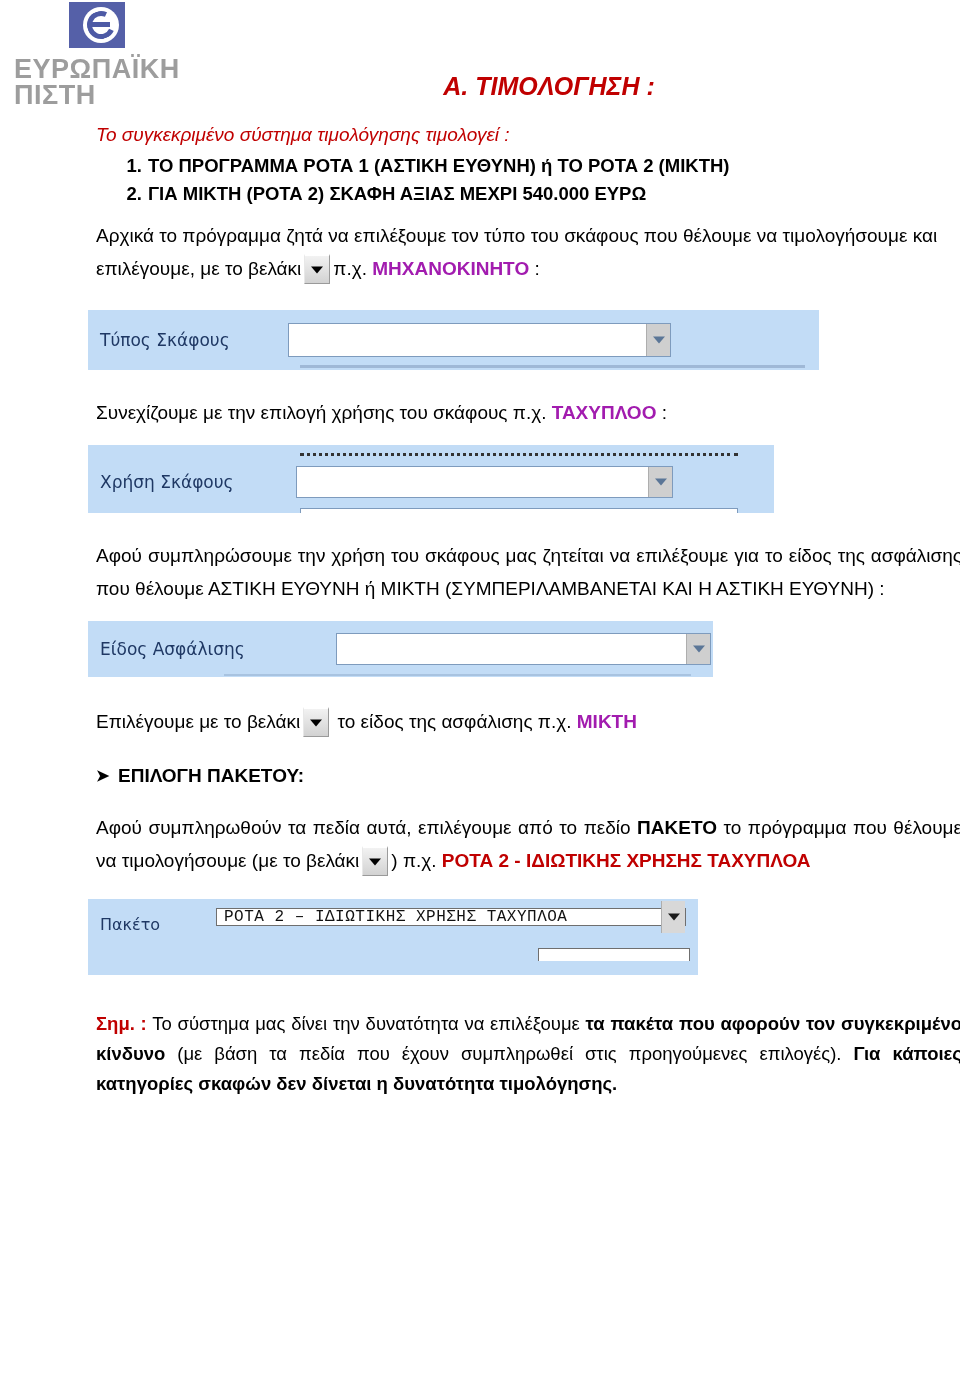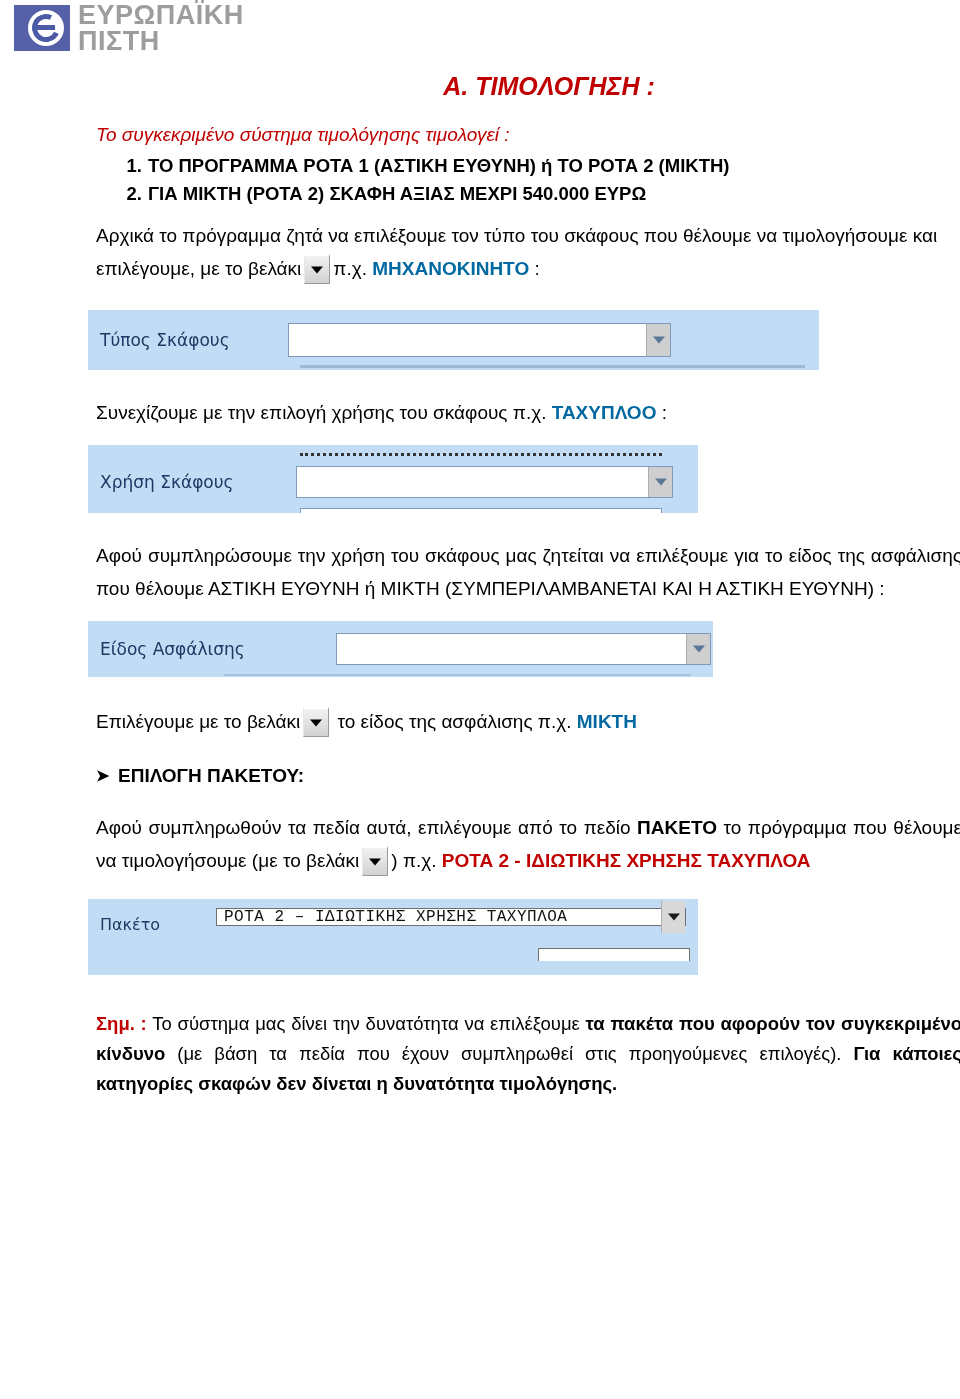--- a/index.html
+++ b/index.html
@@ -15,20 +15,21 @@
   }
 
   
   .logo-block {
     position: absolute;
     left: 14px;
     top: 2px;
     display: flex;
     align-items: center;
     gap: 8px;
+    flex-direction: column;
   }
   .logo-mark {
     width: 56px;
     height: 46px;
     position: relative;
     background: #5560a8;
     flex: none;
   }
   .logo-mark .disc {
     position: absolute;
@@ -116,21 +117,21 @@
     text-align: right;
     font-weight: bold;
   }
 
   p.para {
     font-size: 19px;
     line-height: 1.75;
     margin: 8px 0 0 0;
   }
   p.justify { text-align: justify; }
-  .red { color: #0369a1; font-weight: bold; }
+  .red { color: #a21caf; font-weight: bold; }
   .red-dark { color: #c00000; font-weight: bold; }
   .bold { font-weight: bold; }
   .uline { }
 
   
   .arrow-btn {
     display: inline-block;
     width: 26px;
     height: 30px;
     vertical-align: -9px;
@@ -279,21 +280,21 @@
       <span class="combo-value"></span>
       <span class="combo-btn"></span>
     </div>
     <div class="shot-underline" style="left:212px;right:14px;bottom:2px;"></div>
   </div>
 
   <p class="para" style="margin-top:26px;">
     <span>Συνεχίζουμε με την επιλογή χρήσης του σκάφους π.χ. </span><span class="red">ΤΑΧΥΠΛΟΟ</span><span>  :</span>
   </p>
 
-  <div class="shot" style="width:610px;height:68px;margin-top:16px;padding-top:16px;">
+  <div class="shot" style="width:686px;height:68px;margin-top:16px;padding-top:16px;">
     <div class="dotted-top" style="left:212px;right:36px;top:8px;"></div>
     <div class="shot-label" style="width:196px;">Χρήση Σκάφους</div>
     <div class="combo" style="width:377px;height:32px;">
       <span class="combo-value"></span>
       <span class="combo-btn" style="height:30px;"></span>
     </div>
     <div class="shot-underline" style="left:212px;right:36px;bottom:0;height:5px;background:#ffffff;border:1px solid #7e9bbd;border-bottom:none;"></div>
   </div>
 
   <p class="para justify" style="margin-top:26px;">Αφού συμπληρώσουμε την χρήση του σκάφους μας ζητείται να  επιλέξουμε για το είδος της ασφάλισης που θέλουμε    ΑΣΤΙΚΗ   ΕΥΘΥΝΗ   ή   ΜΙΚΤΗ (ΣΥΜΠΕΡΙΛΑΜΒΑΝΕΤΑΙ ΚΑΙ Η ΑΣΤΙΚΗ ΕΥΘΥΝΗ) :</p>

